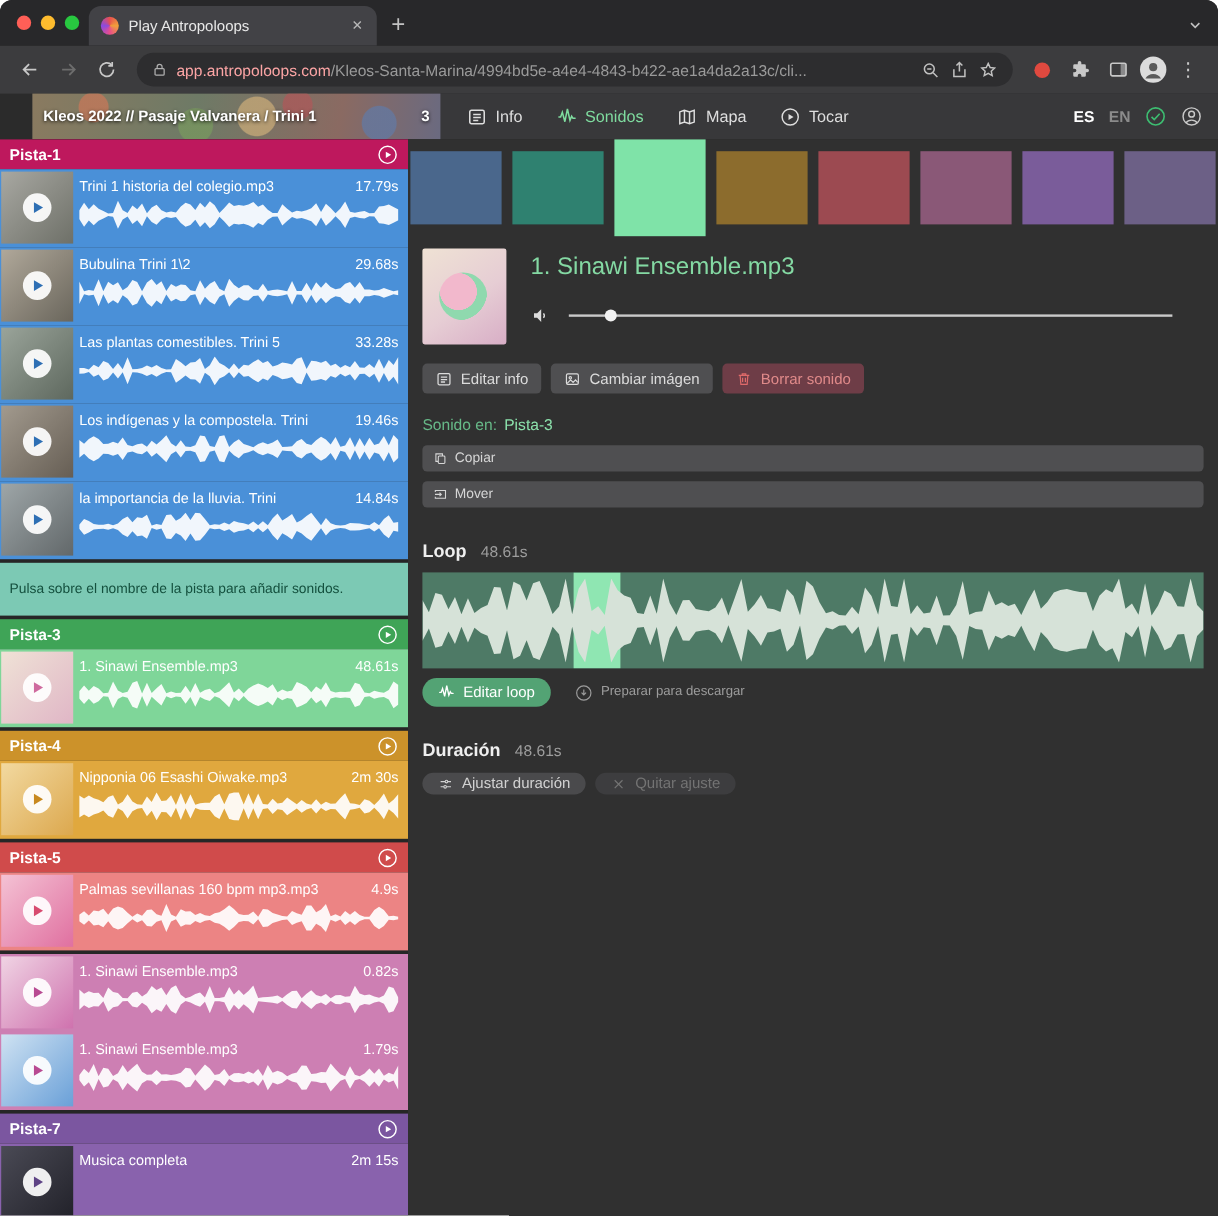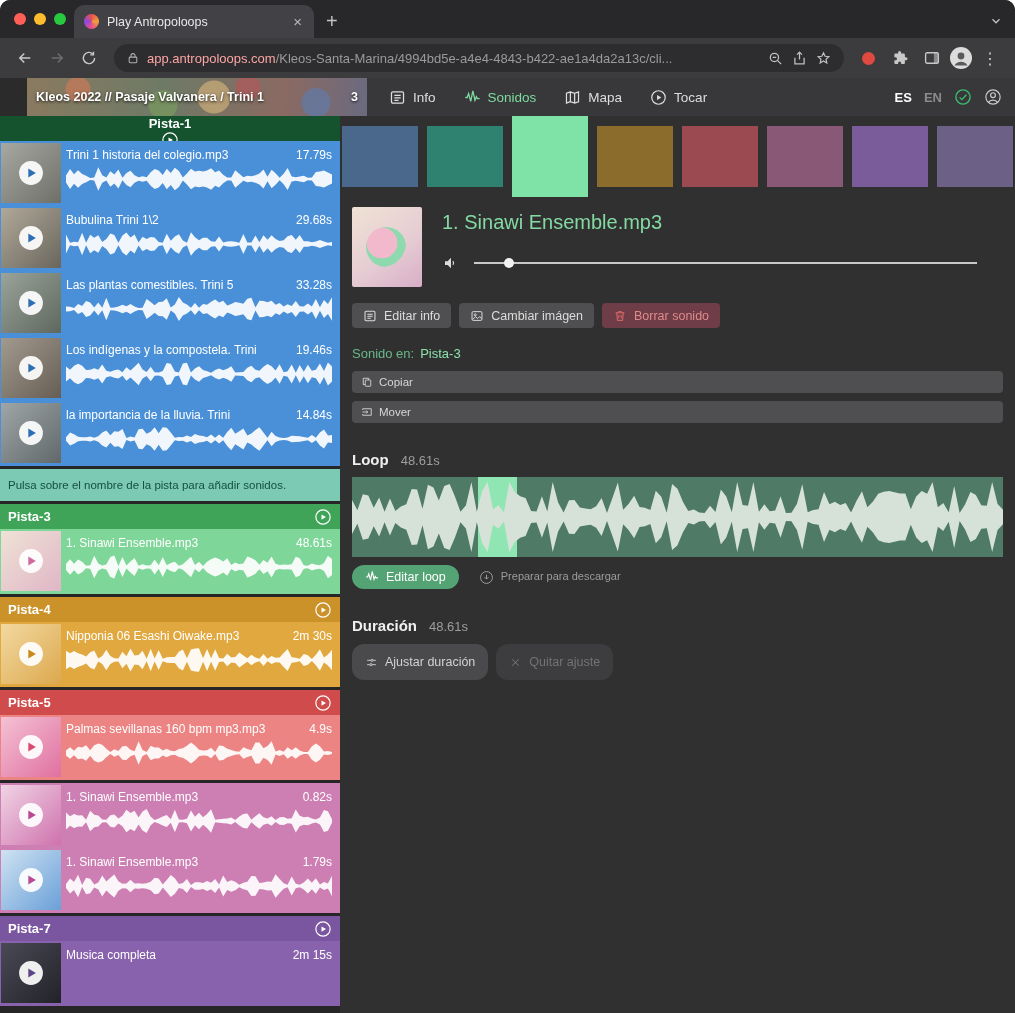--- a/index.html
+++ b/index.html
@@ -60,21 +60,21 @@
   .hdr-ic svg{width:18px;height:18px;}
   .hdr-ic{color:#c9c9c9;}
 
   
   .content{flex:1;display:flex;min-height:0;}
   .sidebar{flex:0 0 340px;width:340px;background:#262626;overflow:hidden;}
   .track{margin-bottom:3px;}
   .track-header{height:25px;display:flex;align-items:center;justify-content:space-between;padding:0 8px;color:#fff;font-weight:700;font-size:13px;}
   .track-play{width:18px;height:18px;}
   .track-play svg{width:18px;height:18px;}
-  .track-message{height:32px;display:flex;align-items:center;padding:0 8px;font-size:11.5px;}
+  .track-message{height:44px;display:flex;align-items:center;padding:0 8px;font-size:11.5px;}
   .sound-item{height:65px;position:relative;padding:4px 8px 0 66px;}
   .sound-thumb{position:absolute;left:1px;top:2px;width:60px;height:60px;}
   .thumb-play{position:absolute;left:50%;top:50%;transform:translate(-50%,-50%);width:26px;height:26px;}
   .thumb-play svg{width:26px;height:26px;}
   .sound-row{display:flex;justify-content:space-between;align-items:baseline;color:#fff;font-size:12px;margin-top:3px;}
   .sound-title{white-space:nowrap;overflow:hidden;max-width:200px;}
   .sound-duration{margin-left:6px;flex:0 0 auto;}
   .sound-wave{height:24px;margin-top:5px;}
 
   .main{flex:1;background:#303030;min-width:0;display:flex;flex-direction:column;overflow:hidden;}
@@ -116,21 +116,21 @@
   .loop-wave{position:absolute;left:0;right:0;top:5px;bottom:5px;}
 
   .loop-actions{display:flex;align-items:center;gap:14px;margin-top:8px;}
   .btn-pill{display:inline-flex;align-items:center;gap:7px;height:24px;padding:0 13px;border-radius:12px;font-size:12.5px;border:none;font-family:inherit;}
   .btn-green{background:#53a374;color:#ffffff;}
   .btn-green .ic svg{width:14px;height:14px;}
   .ghost-btn{display:inline-flex;align-items:flex-start;gap:7px;background:none;border:none;color:#9c9c9c;font-size:11px;font-family:inherit;}
   .ghost-btn .ic svg{width:15px;height:15px;}
 
   .duration-actions{display:flex;gap:8px;margin-top:10px;}
-  .btn-dur{display:inline-flex;align-items:center;gap:7px;height:36px;padding:0 13px;border-radius:12px;background:#4a4a4c;color:#d2d2d2;font-size:12.5px;border:none;font-family:inherit;text-align:center;}
+  .btn-dur{display:inline-flex;align-items:center;gap:7px;height:18px;padding:0 13px;border-radius:12px;background:#4a4a4c;color:#d2d2d2;font-size:12.5px;border:none;font-family:inherit;text-align:center;}
   .btn-dur .ic svg{width:13px;height:13px;}
   .btn-dur.disabled{background:#3d3d3f;color:#737373;}
 </style>
 </head>
 <body>
 
 <div class="window" data-interactable="false">
 
   <div class="tabstrip" data-interactable="false">
     <div class="traffic" data-interactable="false">
@@ -263,21 +263,21 @@
             <circle cx="12" cy="9.5" r="3.2"></circle>
             <path d="M5.5 19.5a8 8 0 0 1 13 0"></path>
           </svg>
       </span>
     </div>
   </div>
 
   <div class="content" data-interactable="false">
     <aside class="sidebar" data-interactable="false">
         <section class="track" data-interactable="false">
-          <div class="track-header" data-interactable="true" style="background: #14532d; flex-direction: column;">
+          <div class="track-header" data-interactable="true" style="background: #be185d;">
             <span data-interactable="false">Pista-1</span>
             <span class="track-play" data-interactable="true">
               <svg viewBox="0 0 24 24" fill="none" stroke="#fff" stroke-width="1.6">
                 <circle cx="12" cy="12" r="9.5"></circle>
                 <path d="M10 8.5l6 3.5-6 3.5z" fill="#fff" stroke="none"></path>
               </svg>
             </span>
           </div>
           <div class="sound-item" data-interactable="true" style="background: rgb(74, 144, 216);">
             <div class="sound-thumb" data-interactable="true" style="background: linear-gradient(135deg, rgb(168, 168, 162), rgb(110, 112, 104));">

